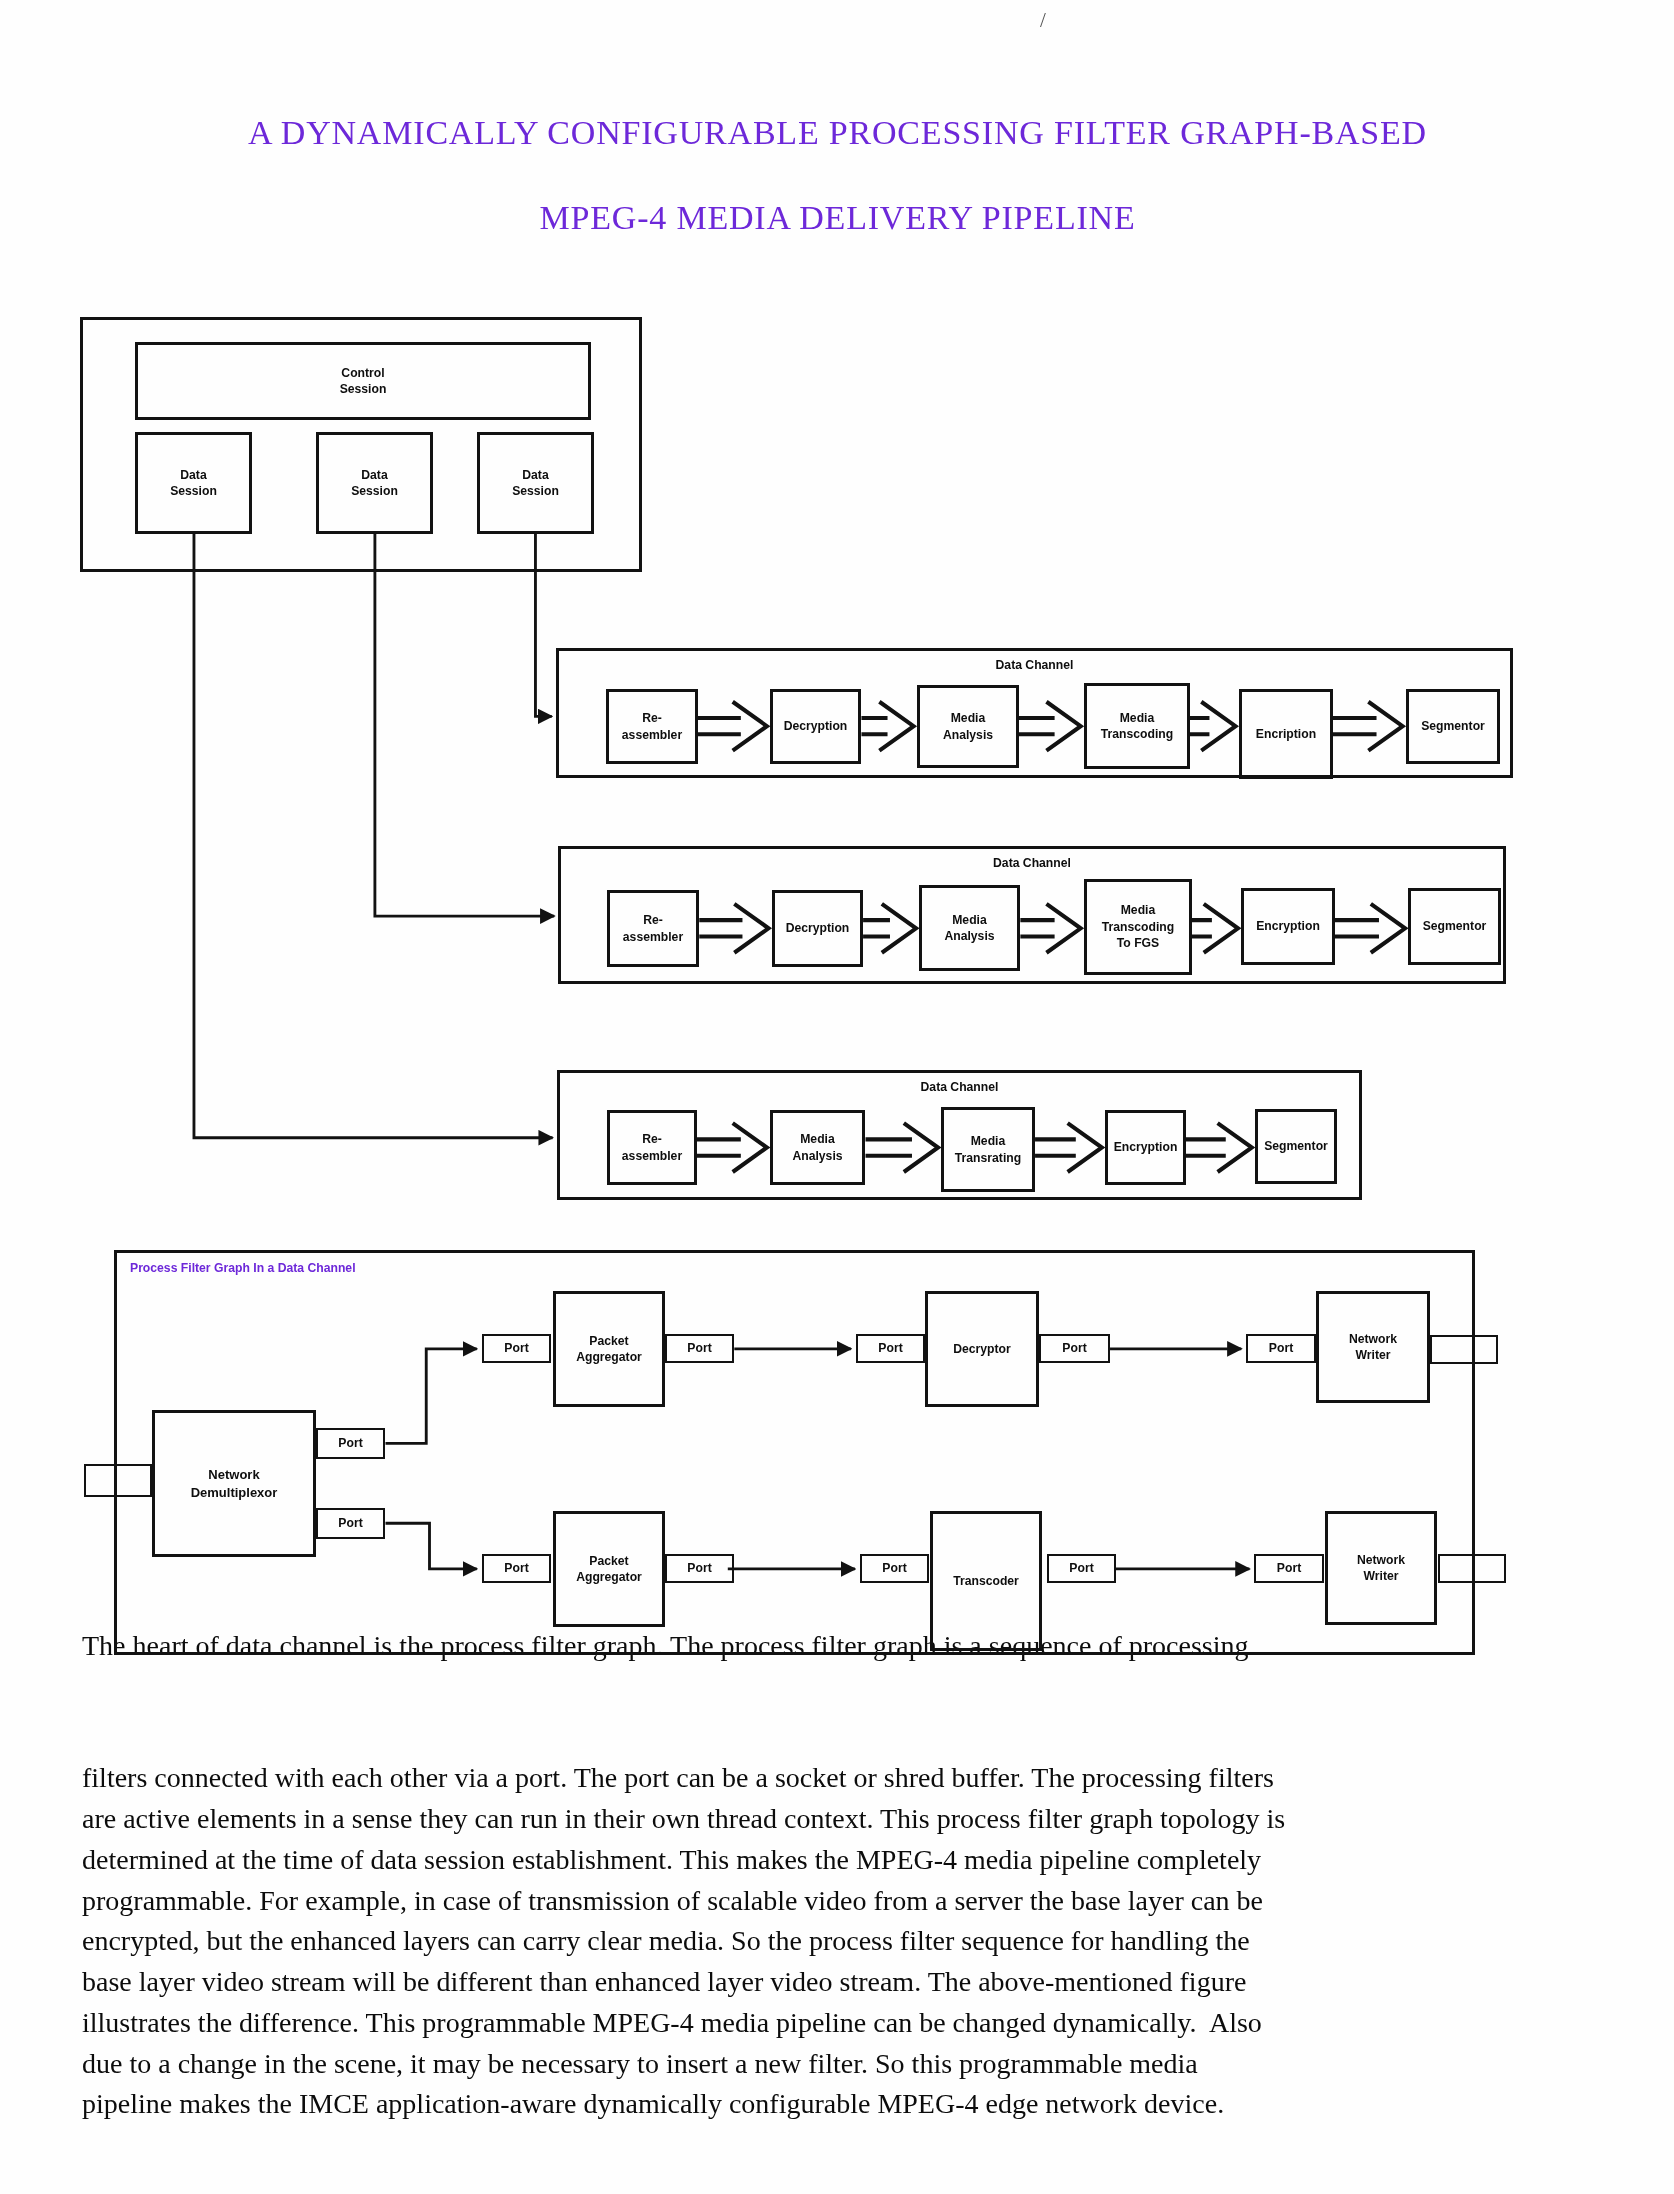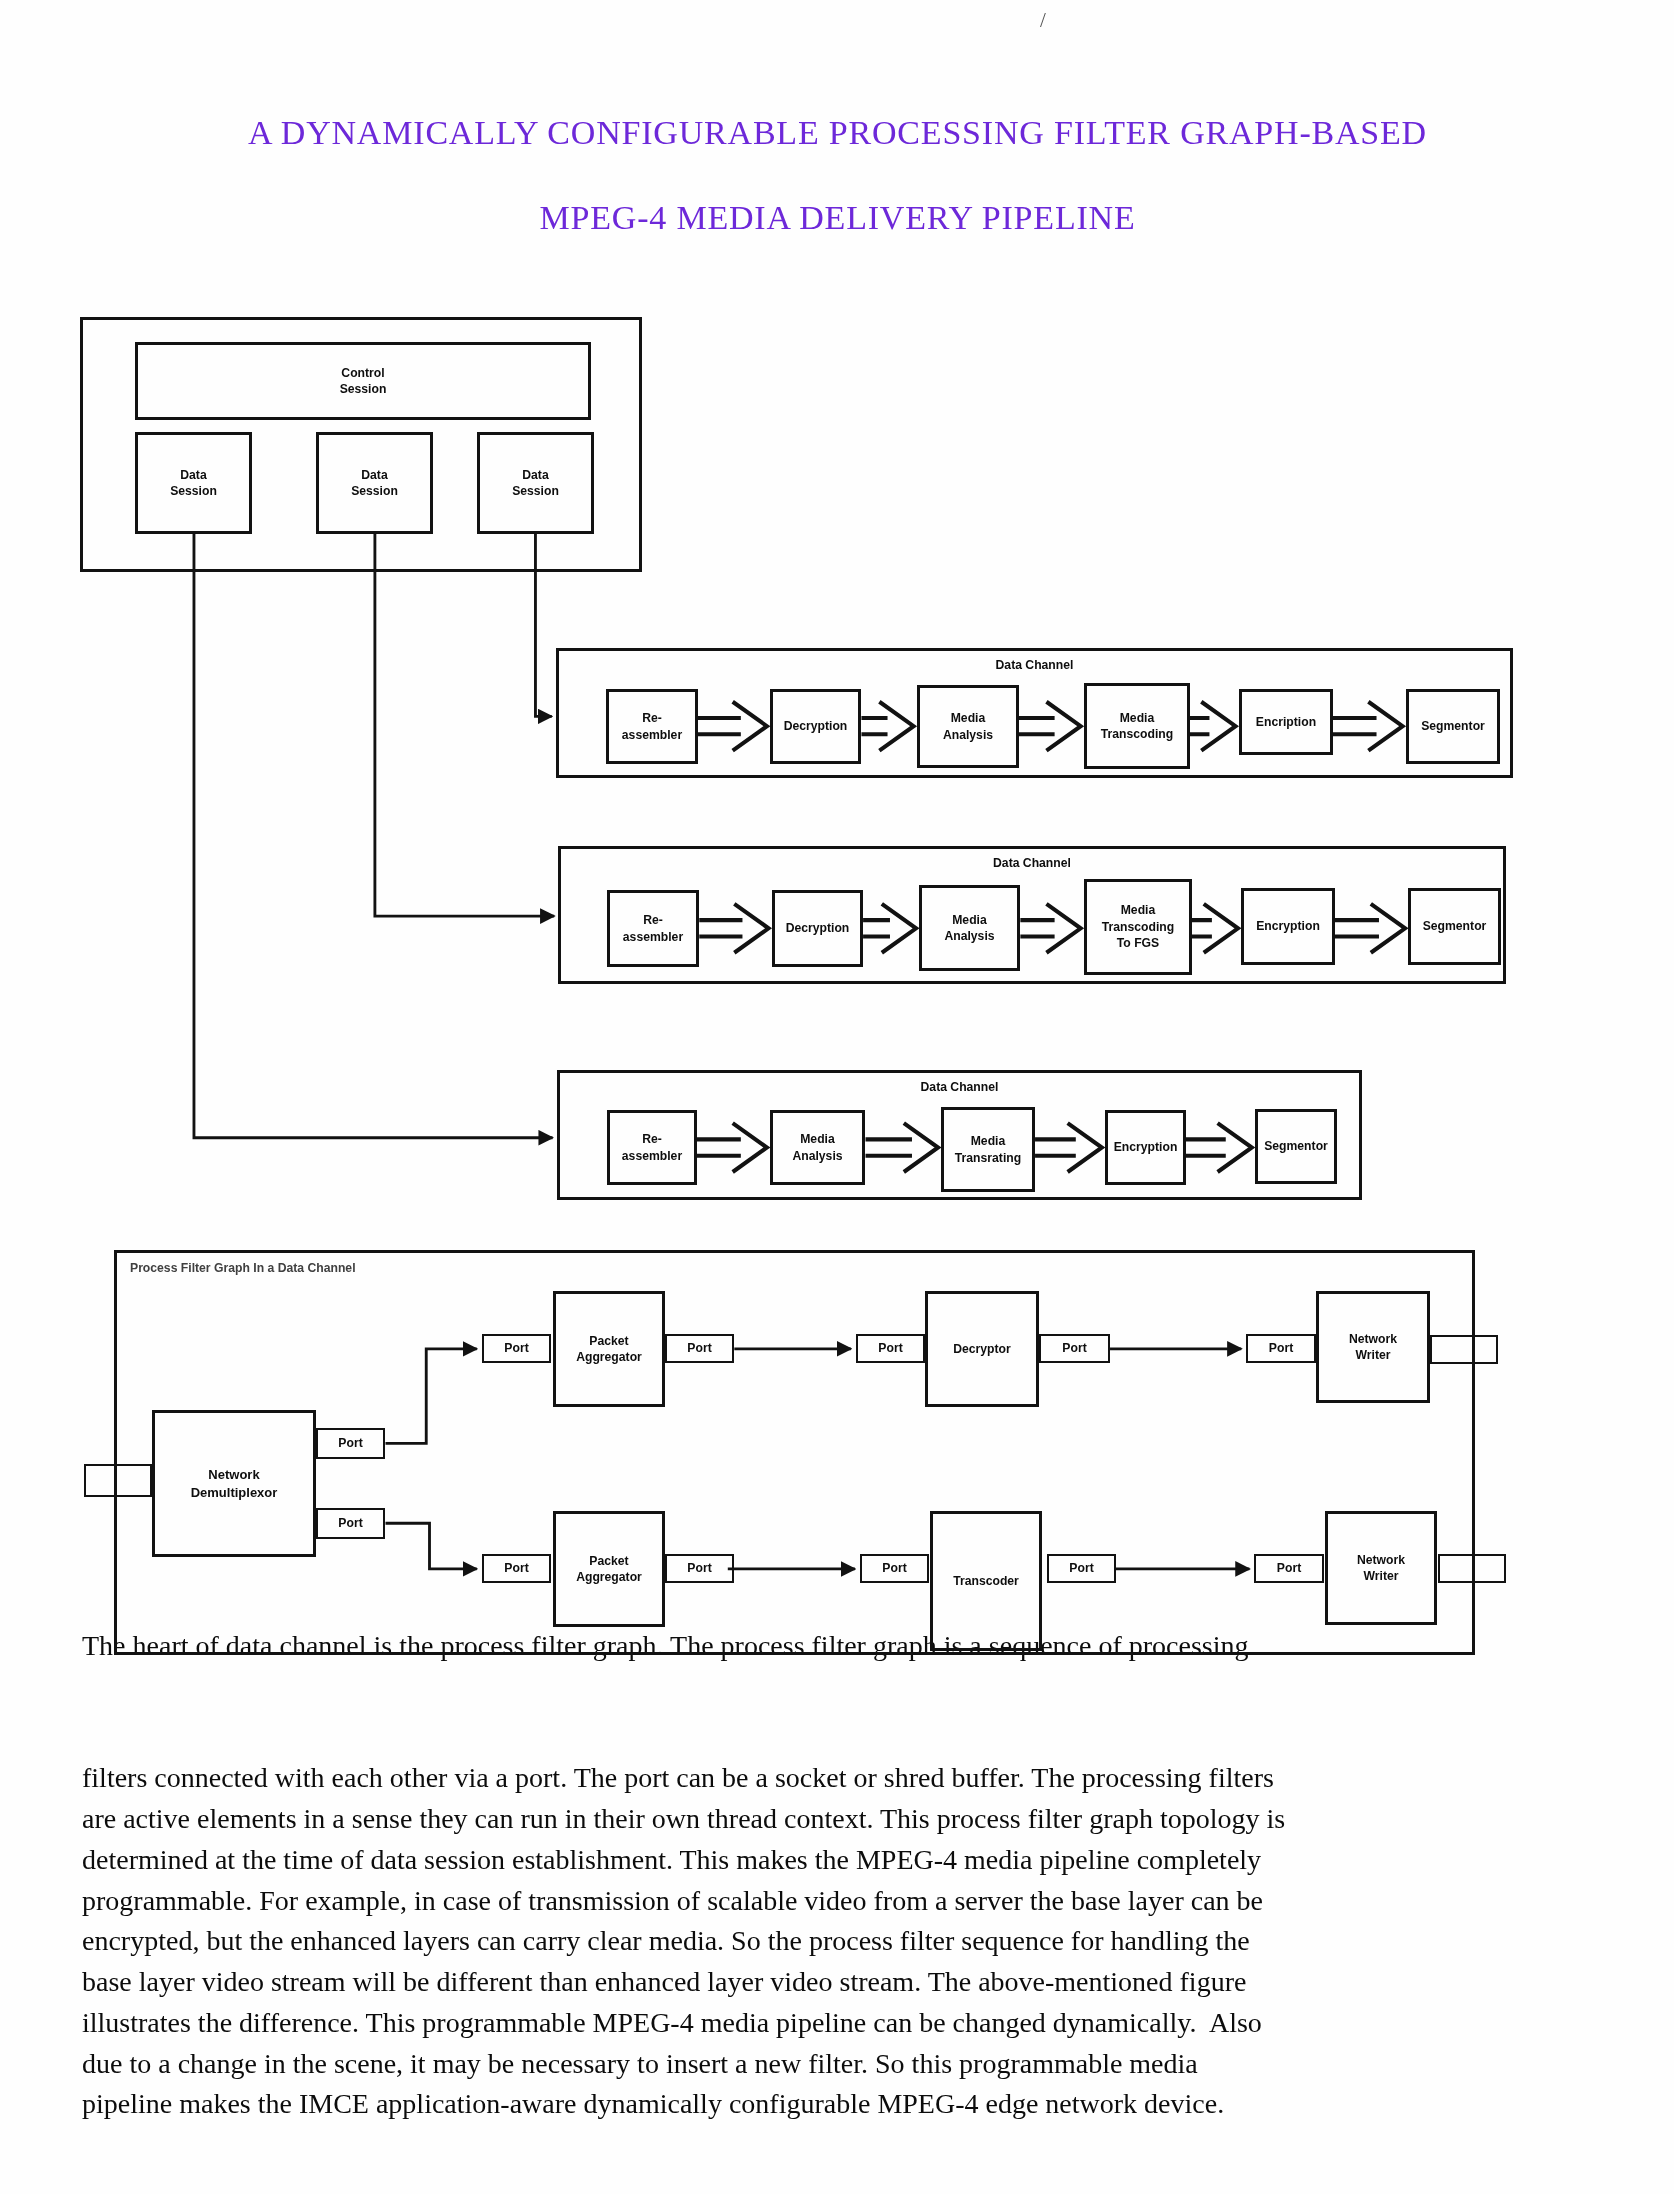--- a/index.html
+++ b/index.html
@@ -8,21 +8,21 @@
   .serif{font-family:"Liberation Serif",serif;}
   .title{position:absolute;left:51px;width:1573px;text-align:center;font-size:34px;
          letter-spacing:0.8px;color:#6d28d9;font-family:"Liberation Serif",serif;}
   .stray{position:absolute;left:1040px;top:8.2px;font-size:21px;opacity:.75;}
   .bx{position:absolute;border:3.3px solid #121212;display:flex;align-items:center;justify-content:center;
       text-align:center;font-weight:700;font-size:12.2px;line-height:1.35;white-space:pre-line;
       background:transparent;z-index:2;box-sizing:border-box;color:#0e0e0e;}
   .thin{border-width:2.4px;}
   .outer{position:absolute;border:3.3px solid #121212;box-sizing:border-box;z-index:1;}
   .chtitle{position:absolute;top:6.5px;left:0;right:0;text-align:center;font-weight:700;font-size:12.2px;color:#0e0e0e;}
-  .pfglabel{position:absolute;left:13px;top:8.2px;font-weight:700;font-size:12.2px;color:#404040;}
+  .pfglabel{position:absolute;left:13px;top:8.2px;font-weight:700;font-size:12.2px;color:#6d28d9;}
   svg.wires{position:absolute;left:0;top:0;z-index:4;pointer-events:none;}
   .pline{position:absolute;left:82px;width:1492px;height:41px;font-size:28px;color:#0c0c0c;
          font-family:"Liberation Serif",serif;white-space:pre;}
 </style>
 </head>
 <body>
 
 <div id="page">
 
   <div class="stray serif">/</div>
@@ -43,21 +43,21 @@
   <div class="outer" style="left:556px;top:648px;width:957px;height:130px;">
     <div class="chtitle">Data Channel</div>
   </div>
   <div class="bx" style="left:606px;top:689px;width:92px;height:75px;">Re-
 assembler</div>
   <div class="bx" style="left:770px;top:689px;width:91px;height:75px;">Decryption</div>
   <div class="bx" style="left:917px;top:685px;width:102px;height:83px;">Media
 Analysis</div>
   <div class="bx" style="left:1084px;top:683px;width:106px;height:86px;">Media
 Transcoding</div>
-  <div class="bx" style="left:1239px;top:689px;width:94px;height:66px;">Encription</div>
+  <div class="bx" style="left:1239px;top:689px;width:94px;height:90px;">Encription</div>
   <div class="bx" style="left:1406px;top:689px;width:94px;height:75px;">Segmentor</div>
 
   <div class="outer" style="left:558px;top:846px;width:948px;height:138px;">
     <div class="chtitle">Data Channel</div>
   </div>
   <div class="bx" style="left:607px;top:890px;width:92px;height:77px;">Re-
 assembler</div>
   <div class="bx" style="left:772px;top:890px;width:91px;height:77px;">Decryption</div>
   <div class="bx" style="left:919px;top:885px;width:101px;height:86px;">Media
 Analysis</div>

